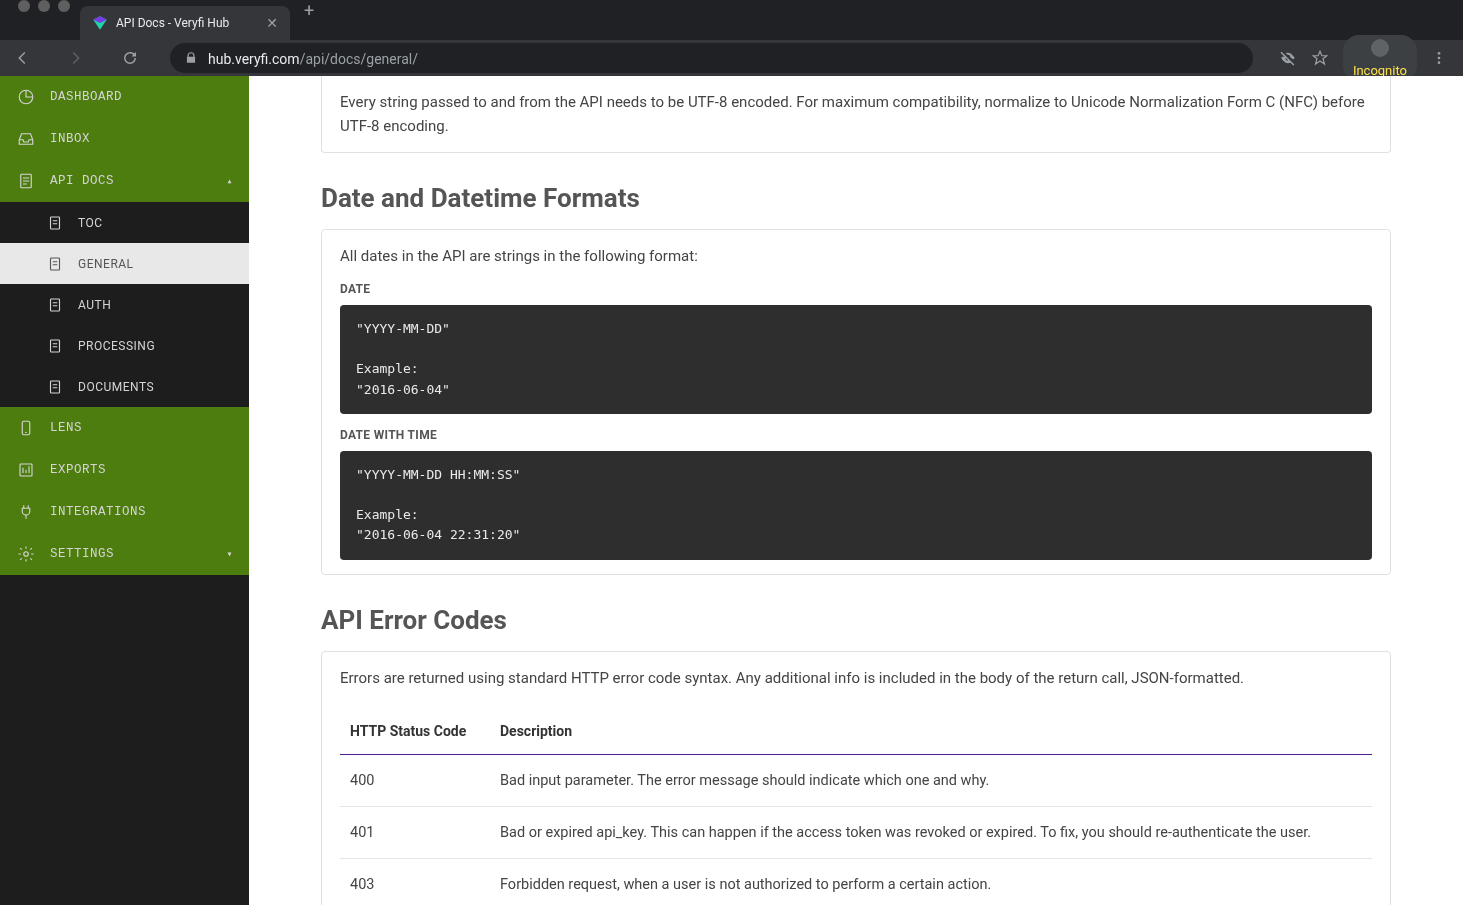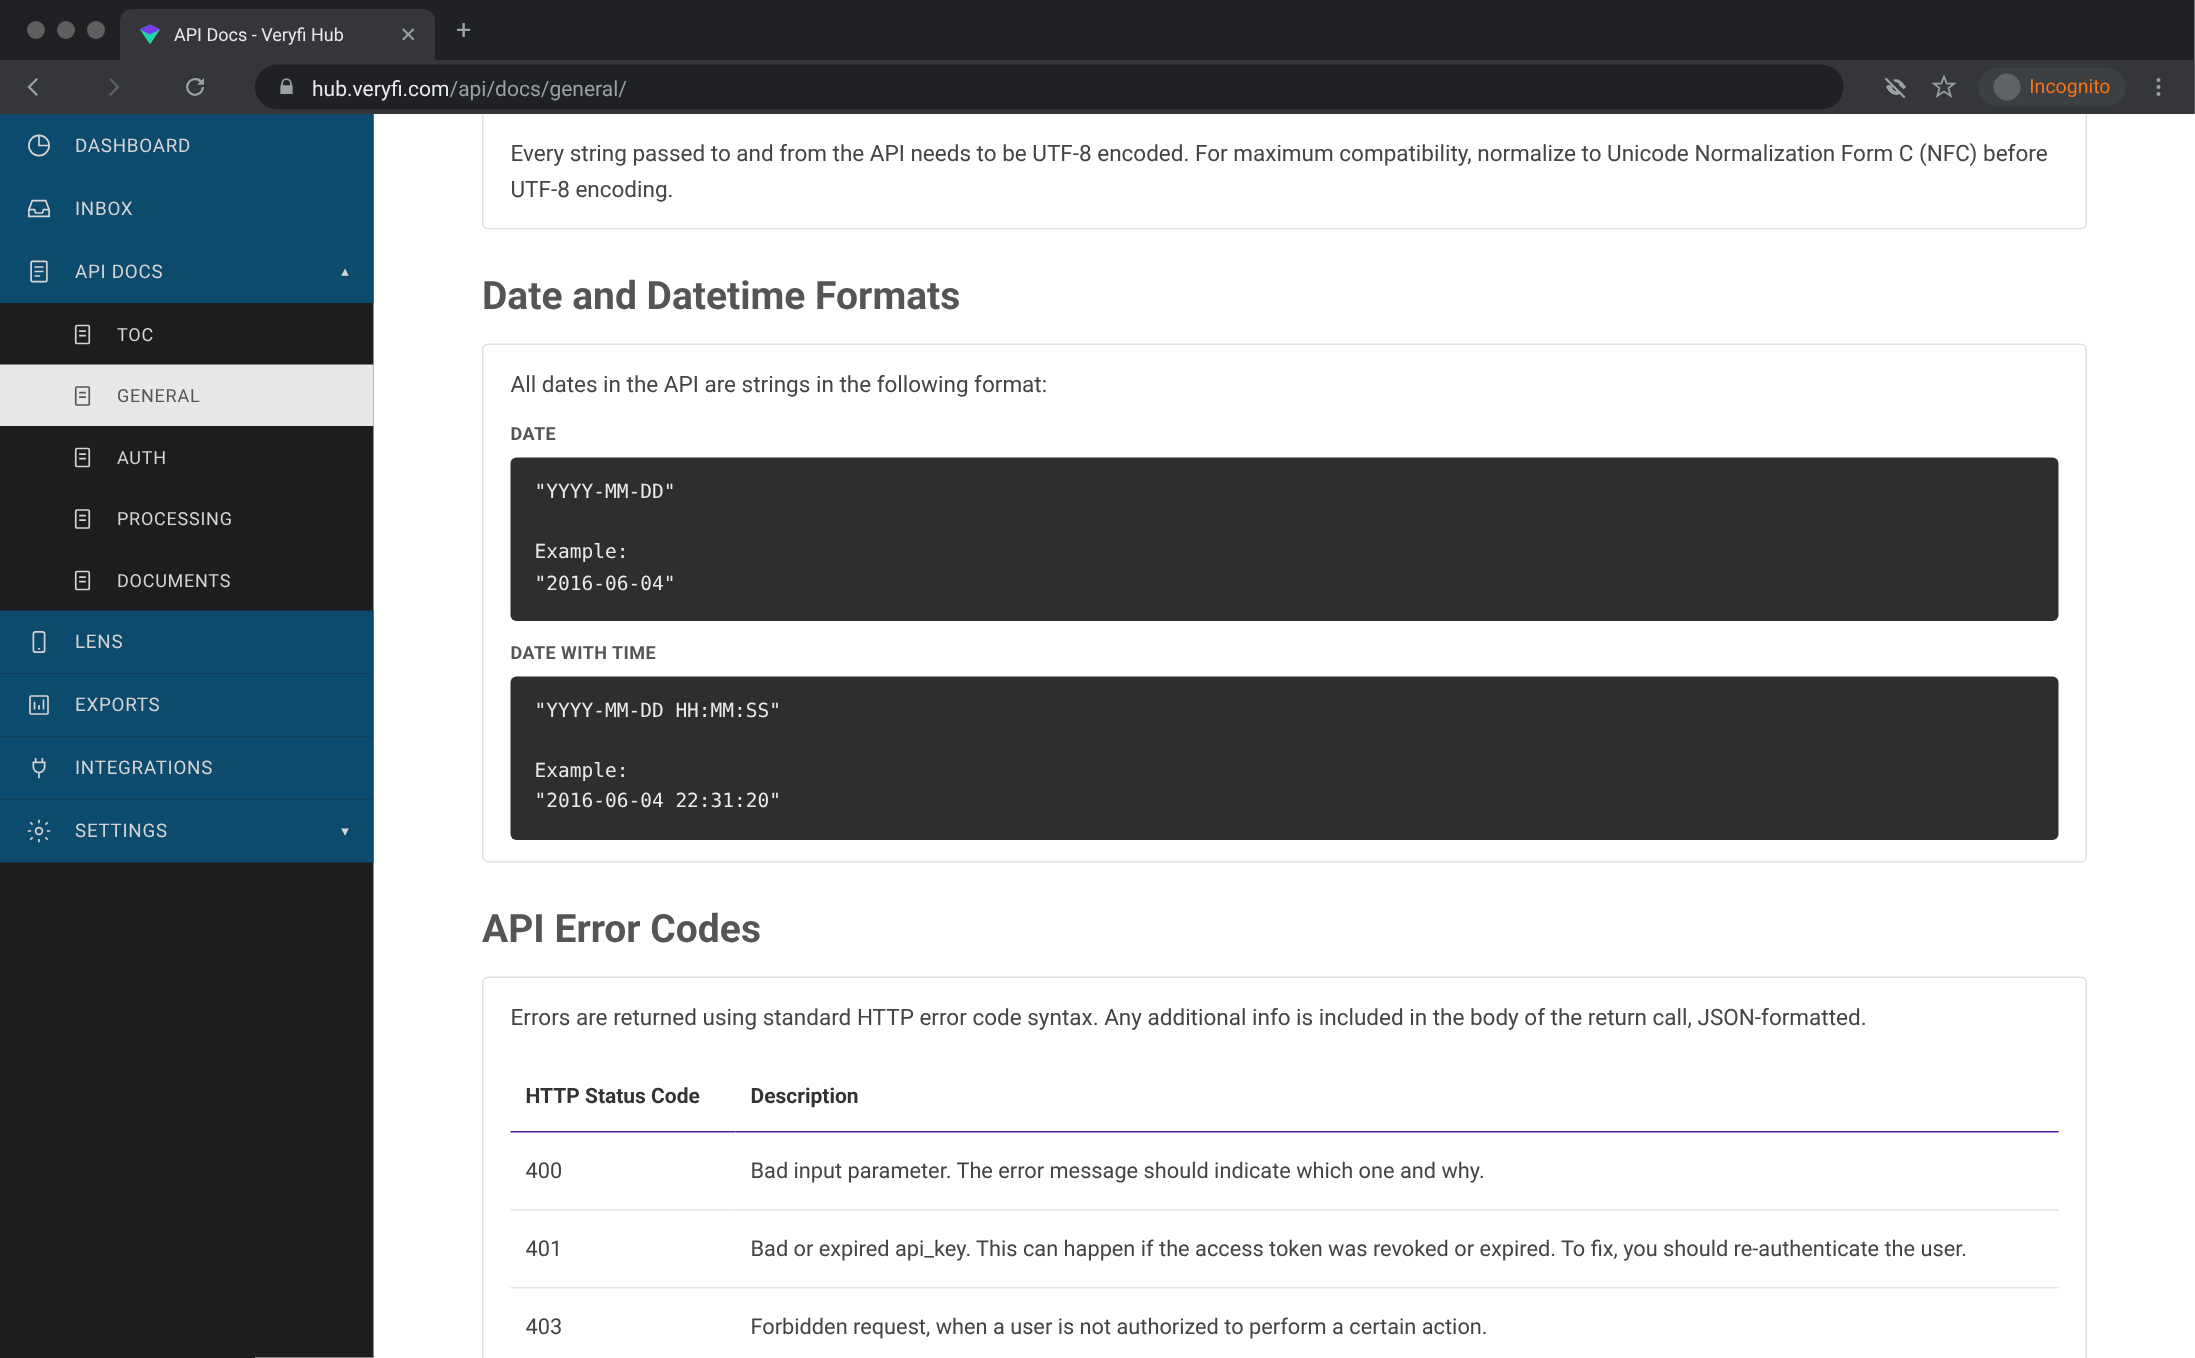--- a/index.html
+++ b/index.html
@@ -1,53 +1,53 @@
 <!DOCTYPE html>
 <html><head>
 <meta charset="utf-8">
 <style>
 * { margin: 0; padding: 0; box-sizing: border-box; }
 body { font-family: -apple-system, BlinkMacSystemFont, "Segoe UI", Roboto, Arial, sans-serif; background: #202124; width: 1463px; height: 905px; overflow: hidden; }
 
 
 .browser-chrome { background: #202124; }
-.tab-bar { height: 40px; display: flex; align-items: center; padding: 0 8px; }
+.tab-bar { height: 40px; display: flex; align-items: flex-start; padding: 0 8px; }
 .traffic-lights { display: flex; gap: 8px; padding: 0 10px; }
 .traffic-light { width: 12px; height: 12px; border-radius: 50%; background: #5f5f5f; }
 .tab { background: #35363a; height: 34px; margin-top: 6px; border-radius: 8px 8px 0 0; display: flex; align-items: center; padding: 0 12px; gap: 8px; min-width: 210px; }
 .tab-favicon { width: 16px; height: 16px; }
 .tab-title { color: #e8eaed; font-size: 12px; flex: 1; }
 .tab-close { color: #9aa0a6; font-size: 14px; cursor: pointer; }
 .new-tab { color: #9aa0a6; font-size: 18px; padding: 0 14px; cursor: pointer; }
 
 .addr-bar { height: 36px; background: #35363a; display: flex; align-items: center; padding: 0 8px; gap: 26px; }
 .nav-btn { color: #9aa0a6; cursor: pointer; display: flex; align-items: center; justify-content: center; width: 28px; height: 28px; }
 .nav-btn.disabled { opacity: 0.4; }
 .url-field { flex: 1; background: #202124; border-radius: 20px; height: 30px; display: flex; align-items: center; padding: 0 14px; gap: 10px; }
 .lock-icon { color: #9aa0a6; }
 .url-text { color: #e8eaed; font-size: 14px; }
 .url-path { color: #9aa0a6; }
 .addr-right { display: flex; align-items: center; gap: 14px; padding-right: 8px; }
-.incognito-badge { display:flex; align-items:center; gap:6px; background: #3c4043; border-radius: 16px; padding: 4px 10px; color: #f97316; font-size: 13px; }
+.incognito-badge { display:flex; align-items:center; gap:6px; background: #3c4043; border-radius: 16px; padding: 4px 10px; color: #fde047; font-size: 13px; flex-direction: column; }
 .incog-icon { width: 18px; height: 18px; border-radius: 50%; background: #5f6368; display: inline-block; }
 
 
 .page { display: flex; height: 829px; background: #fff; }
 
 
 .sidebar { width: 249px; background: #1d1d1d; color: #fff; display: flex; flex-direction: column; }
 .logo-area { background: #fff; height: 60px; display: flex; align-items: center; padding: 0 12px; }
 .logo-mark { width: 32px; height: 32px; }
 .logo-text { color: #1d1d1d; letter-spacing: 6px; font-size: 15px; font-weight: 500; margin-left: 8px; }
 
 .nav-item { height: 42px; display: flex; align-items: center; padding: 0 16px; gap: 14px; color: #d5d5d5; font-size: 12.5px; letter-spacing: 0.5px; cursor: pointer; }
 .nav-item .icon-slot { width: 20px; display:flex; justify-content:center; }
 .nav-item svg, .nav-sub svg { width: 18px; height: 18px; stroke: #d5d5d5; fill: none; stroke-width: 1.5; }
 .nav-caret { margin-left: auto; font-size: 10px; }
-.nav-group-item { background: #0c4a6e; }
+.nav-group-item { background: #4d7c0f; font-family: Liberation Mono, monospace; }
 .nav-sub { height: 41px; display: flex; align-items: center; padding: 0 16px 0 46px; gap: 14px; color: #d5d5d5; font-size: 12px; letter-spacing: 0.5px; cursor: pointer; }
 .nav-sub.active { background: #e8e8e8; color: #555; }
 .nav-sub.active svg { stroke: #555; }
 .nav-sub .sub-icon { width: 18px; }
 
 
 .main { flex: 1; background: #fff; overflow-y: auto; padding: 0 0 40px 0; }
 .content { max-width: 1110px; margin: 0 auto; padding: 0 20px; }
 .card { border: 1px solid #e0e0e0; border-radius: 4px; padding: 14px 18px; color: #444; font-size: 15px; line-height: 1.6; margin-bottom: 28px; }
 .card.cutoff-top { border-top: none; border-radius: 0 0 4px 4px; }

